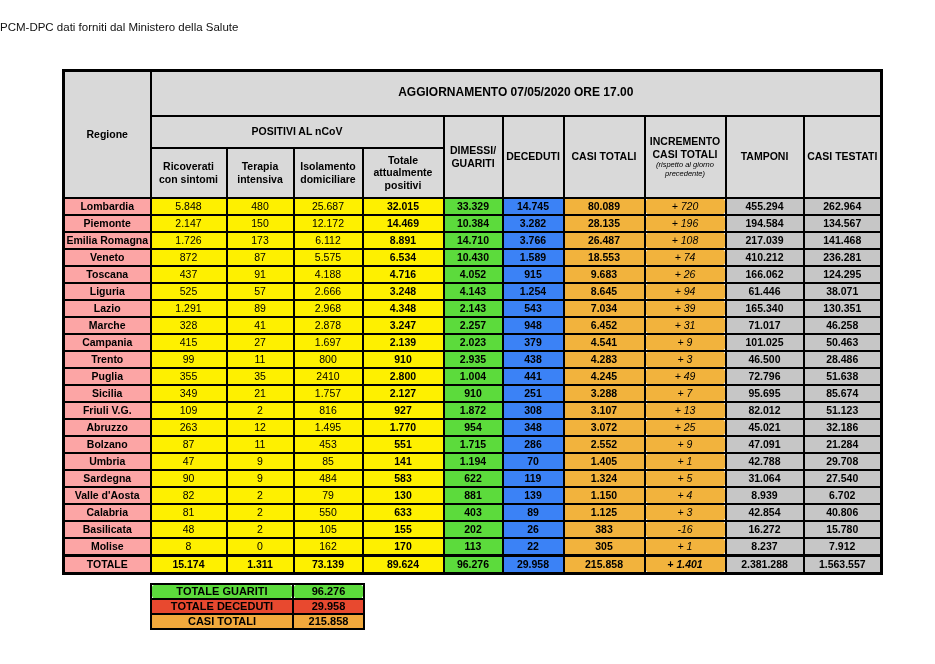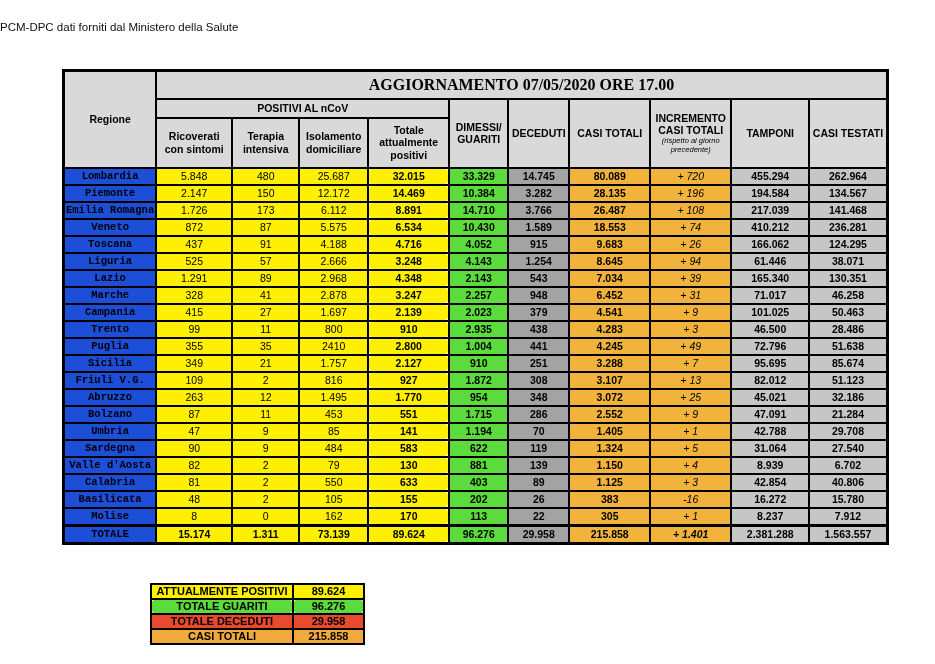--- a/index.html
+++ b/index.html
@@ -26,34 +26,34 @@
   }
   table.main th, table.main td {
     border: 2px solid #000;
     text-align: center;
     vertical-align: middle;
     white-space: nowrap;
     overflow: hidden;
     padding: 0 1px;
   }
   table.main thead th { background: #D9D9D9; font-weight: bold; white-space: normal; line-height: 1.15; }
-  th.update-row { height: 28px; font-size: 16px; border-bottom: 3px solid #000; font-family: Liberation Serif, serif; }
-  th.group-row  { height: 19px; }
+  th.update-row { height: 45px; font-size: 12px; border-bottom: 3px solid #000; }
+  th.group-row  { height: 32px; }
   th.sub-row    { height: 50px; }
   th.orange-head { background: #F2B33D; }
   .inc-note { font-size: 7.5px; font-style: italic; font-weight: normal; line-height: 1.2; }
 
   table.main tbody td { height: 15px; line-height: 15px; }
-  .c-region   { background: #1d4ed8; font-weight: bold; font-family: Liberation Mono, monospace; }
+  .c-region   { background: #fca5a5; font-weight: bold; }
   .c-yellow   { background: #FEF000; }
-  .c-yellow-b { background: #FEF000; font-weight: bold; border-radius: 7px; }
+  .c-yellow-b { background: #FEF000; font-weight: bold; }
   .c-green    { background: #5CDB3C; font-weight: bold; }
-  .c-red      { background: #a3a3a3; font-weight: bold; }
+  .c-red      { background: #3b82f6; font-weight: bold; }
   .c-orange   { background: #F2B33D; font-weight: bold; }
-  .c-orange-i { background: #F2B33D; font-style: italic; }
+  .c-orange-i { background: #F2B33D; font-style: italic; border-radius: 6px; }
   .c-gray     { background: #C6C6C6; font-weight: bold; }
   tr.total-row td { font-weight: bold; border-top: 3px solid #000; }
 
   
   table.summary {
     position: absolute; left: 150px; top: 583px;
     border-collapse: collapse;
     table-layout: fixed;
     border: 2px solid #000;
     font-size: 11px;
@@ -402,24 +402,20 @@
     </tbody>
 </table>
 
 <table class="summary">
   <colgroup>
       <col style="width:142px">
       <col style="width:71px">
     </colgroup>
   <tbody>
       <tr>
-        <td class="s-yellow">ATTUALMENTE POSITIVI</td>
-        <td class="s-yellow">89.624</td>
-      </tr>
-      <tr>
         <td class="s-green">TOTALE GUARITI</td>
         <td class="s-green">96.276</td>
       </tr>
       <tr>
         <td class="s-red">TOTALE DECEDUTI</td>
         <td class="s-red">29.958</td>
       </tr>
       <tr>
         <td class="s-orange">CASI TOTALI</td>
         <td class="s-orange">215.858</td>

